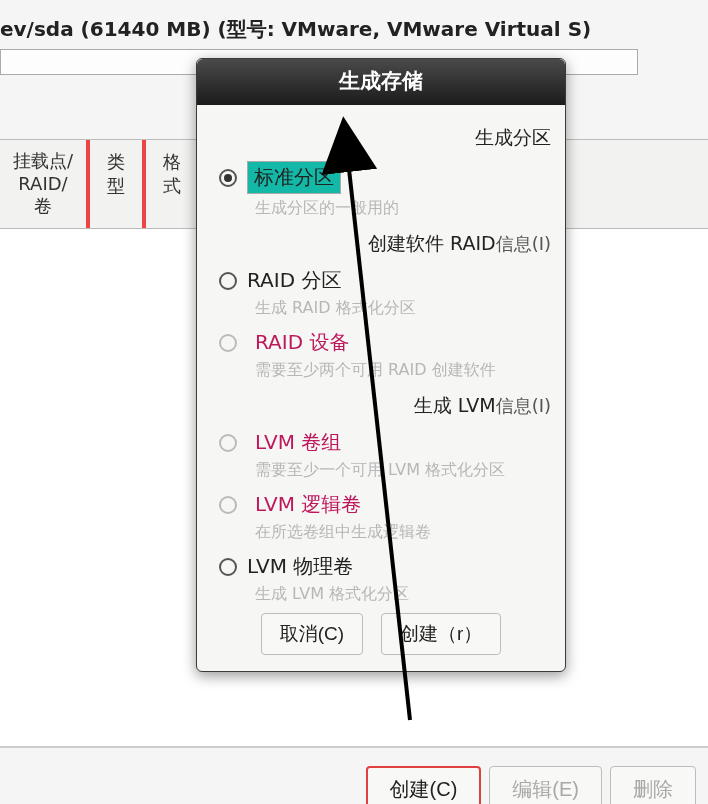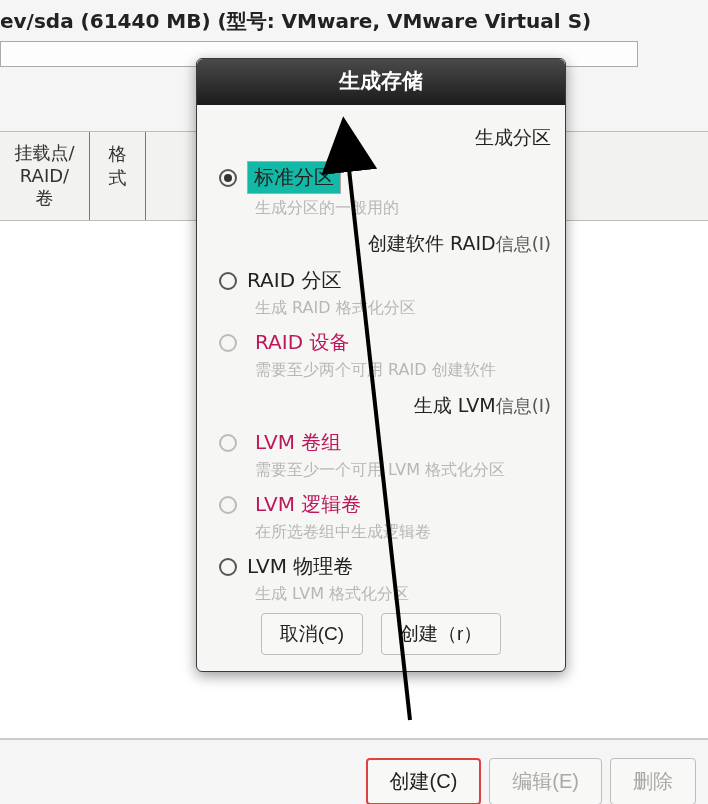--- a/index.html
+++ b/index.html
@@ -7,40 +7,40 @@
       font-family: "DejaVu Sans", "Liberation Sans", sans-serif;
       background: #f5f5f5;
       width: 708px;
       height: 804px;
       position: relative;
       overflow: hidden;
       font-size: 18px;
       color: #222;
     }
     .disk-header {
-      padding: 8px 0 6px 0;
+      padding: 16px 0 6px 0;
       font-size: 20px;
       font-weight: bold;
     }
     .disk-bar {
       border: 1px solid #aaa;
       height: 26px;
       margin: 0 70px 0 0;
       background: #fdfdfd;
     }
     .table-head-row {
       display: flex;
       align-items: stretch;
       border-top: 1px solid #bbb;
       border-bottom: 1px solid #bbb;
       margin-top: 64px;
       background: #f2f2f0;
     }
     .table-head-row .th {
-      border-right: 1px solid #ef4444;
+      border-right: 4px solid #ef4444;
       padding: 10px 12px;
       font-size: 18px;
       color: #333;
       text-align: center;
     }
     .th1 { width: 90px; line-height: 1.25; }
     .th2 { width: 56px; }
     .th3 { width: 56px; }
     .table-area {
       background: #fff;
@@ -152,20 +152,21 @@
   </style>
 </head>
 <body>
 
 <div class="disk-header">ev/sda (61440 MB) (型号: VMware, VMware Virtual S)</div>
 <div class="disk-bar"></div>
 
 <div class="table-head-row">
   <div class="th th1" style="white-space:pre-line;">挂载点/
 RAID/卷</div>
+  <div class="th th2">类型</div>
   <div class="th th3">格式</div>
 </div>
 <div class="table-area"></div>
 
 <div class="bottom-bar">
   <button class="btn-flat btn-highlight">创建(C)</button>
   <button class="btn-flat disabled">编辑(E)</button>
   <button class="btn-flat disabled">删除</button>
 </div>
 

